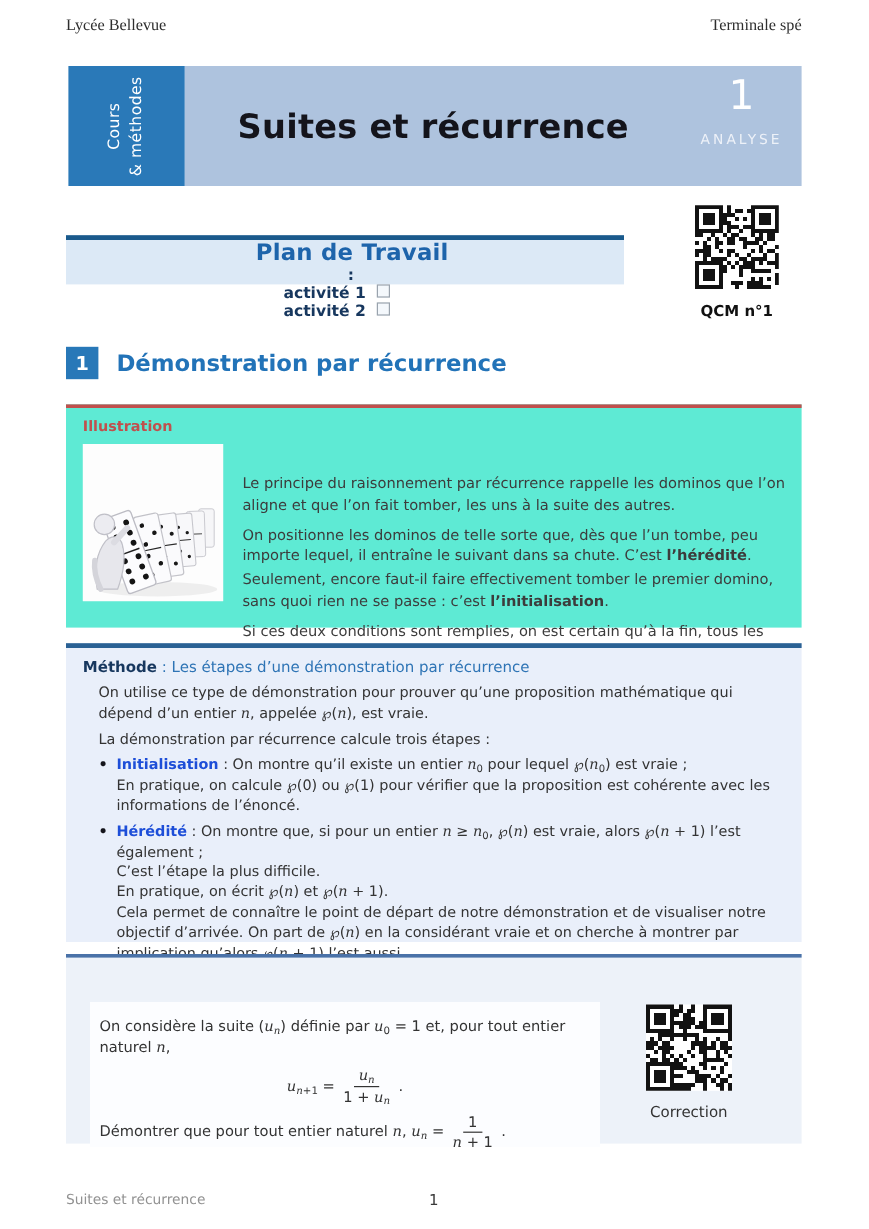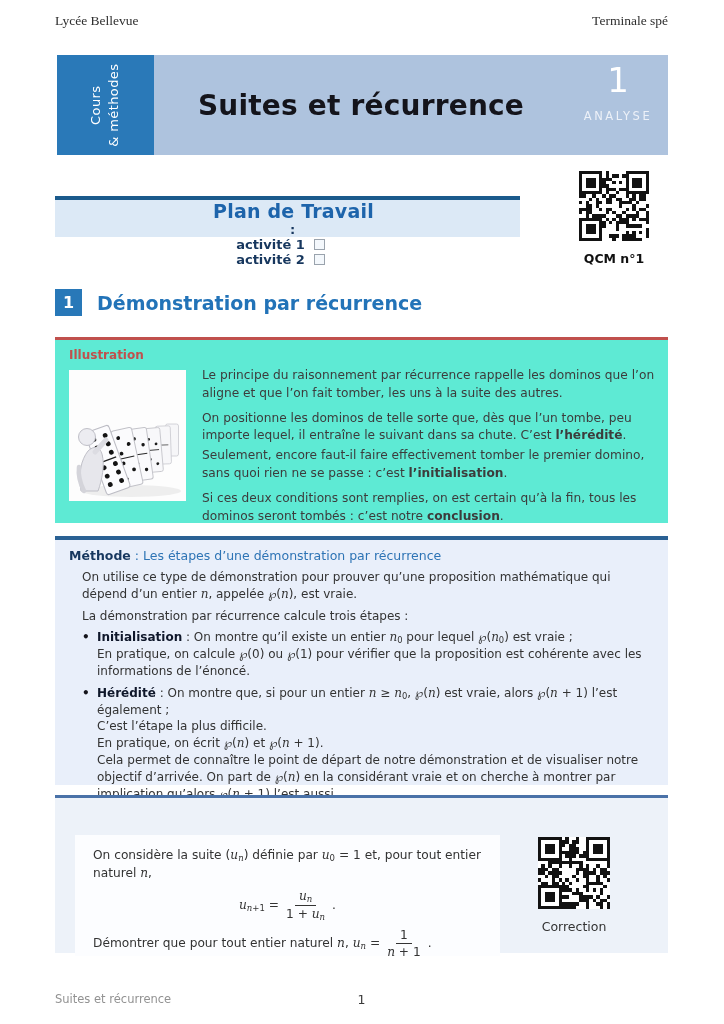--- a/index.html
+++ b/index.html
@@ -37,21 +37,21 @@
   .qr-label { margin-top:6px; font-size:12.5px; color:#111; }
   .qr-label.bold { font-weight:bold; }
   .qr-label.plain { font-weight:normal; color:#333; }
 
   
   .plan-box { position:absolute; left:55px; top:196px; width:465px; height:41px;
               background:#dce9f6; border-top:4px solid #1a5a8c;
               display:flex; align-items:center; padding-left:12px;flex-direction:column; }
   .plan-title { font-size:19px; font-weight:bold; color:#1d64ab; letter-spacing:0.2px; }
   .plan-sep { font-size:13px; font-weight:bold; color:#17375e; margin:0 9px 0 7px; }
-  .activity { display:flex; align-items:center; margin-right:26px; }
+  .activity { display:flex; margin-right:26px; }
   .activity .lbl { font-size:13px; font-weight:bold; color:#17375e; }
   .checkbox { width:11px; height:11px; border:1.5px solid #9aa3ad; background:#f4f8fc;
               display:inline-block; margin-left:9px; }
 
   
   .section-head { position:absolute; left:55px; top:289px; display:flex; align-items:center; }
   .section-badge { width:27px; height:27px; background:#2878b8; color:#fff; font-weight:bold;
                    font-size:16px; display:flex; align-items:center; justify-content:center; }
   .section-title { margin-left:15px; font-size:19px; font-weight:bold; color:#2273b8; }
 
@@ -59,43 +59,43 @@
   .env { position:absolute; left:55px; width:613px; }
   .env-label-row { font-size:12.5px; }
   .env-label { font-weight:bold; }
 
   
   .illus { top:337px; height:186px; background:#5eead4; border-top:3px solid #c0504d;
            padding:7px 12px 8px 14px; }
   .illus .env-label { color:#c0504d; font-size:12px; }
   .illus-content { display:flex; margin-top:5px; }
   .illus-img { width:117px; height:131px; background:#ffffff; flex:none; margin-top:3px; }
-  .illus-text { flex:1; margin-left:16px; font-size:12.2px; line-height:1.46; color:#3c3c3c; }
+  .illus-text { flex:1; margin-left:16px; font-size:12.2px; line-height:1.46; color:#3c3c3c;margin-top:28px; }
   .illus-text p.g1 { margin-bottom:7px; }
   .illus-text p.g0 { margin-bottom:2px; }
 
   
   .method { top:536px; height:249px; background:#e9effa; border-top:4px solid #2a6194;
             padding:8px 14px 20px 14px; }
   .method .env-label { color:#17375e; }
   .method .env-sub { color:#2e74b5; }
   .method-body { margin:6px 0 0 13px; font-size:12px; line-height:1.4; color:#333; }
   .method-body p { margin-bottom:5px; }
   .bullet { display:flex; margin-bottom:5px; }
   .bullet .mark { width:15px; flex:none; color:#14141b; font-weight:bold; }
   .bullet .txt { flex:1; }
-  .bullet b, .method-body b { color:#0f172a; }
+  .bullet b, .method-body b { color:#1d4ed8; }
 
   
   .example { top:795px; height:158px; background:#edf2f9; border-top:3px solid #4a72a8;
              padding:8px 14px; }
   .example .env-label { color:#17375e; }
   .example .env-sub { color:#4f74a3; }
   .example-card { position:absolute; left:20px; top:37px; width:425px; height:121px;
-                  background:#fcfdff; border-radius:0; padding:12px 18px; font-size:12.2px;
+                  background:#fcfdff; border-radius:0; padding:12px 8px; font-size:12.2px;
                   line-height:1.45; color:#333; }
   .formula { display:flex; justify-content:center; align-items:center; margin:7px 0 6px; }
   .frac { display:inline-flex; flex-direction:column; align-items:center; margin:0 3px;
           line-height:1.2; text-align:right; }
   .frac .num { padding:0 4px 1px; border-bottom:1px solid #333; }
   .frac .den { padding:1px 4px 0; }
   .ex-line2 { display:flex; align-items:center; margin-top:0; }
 
   
   .footer-title { position:absolute; left:55px; top:992px; font-size:11.5px; color:#929292; }

